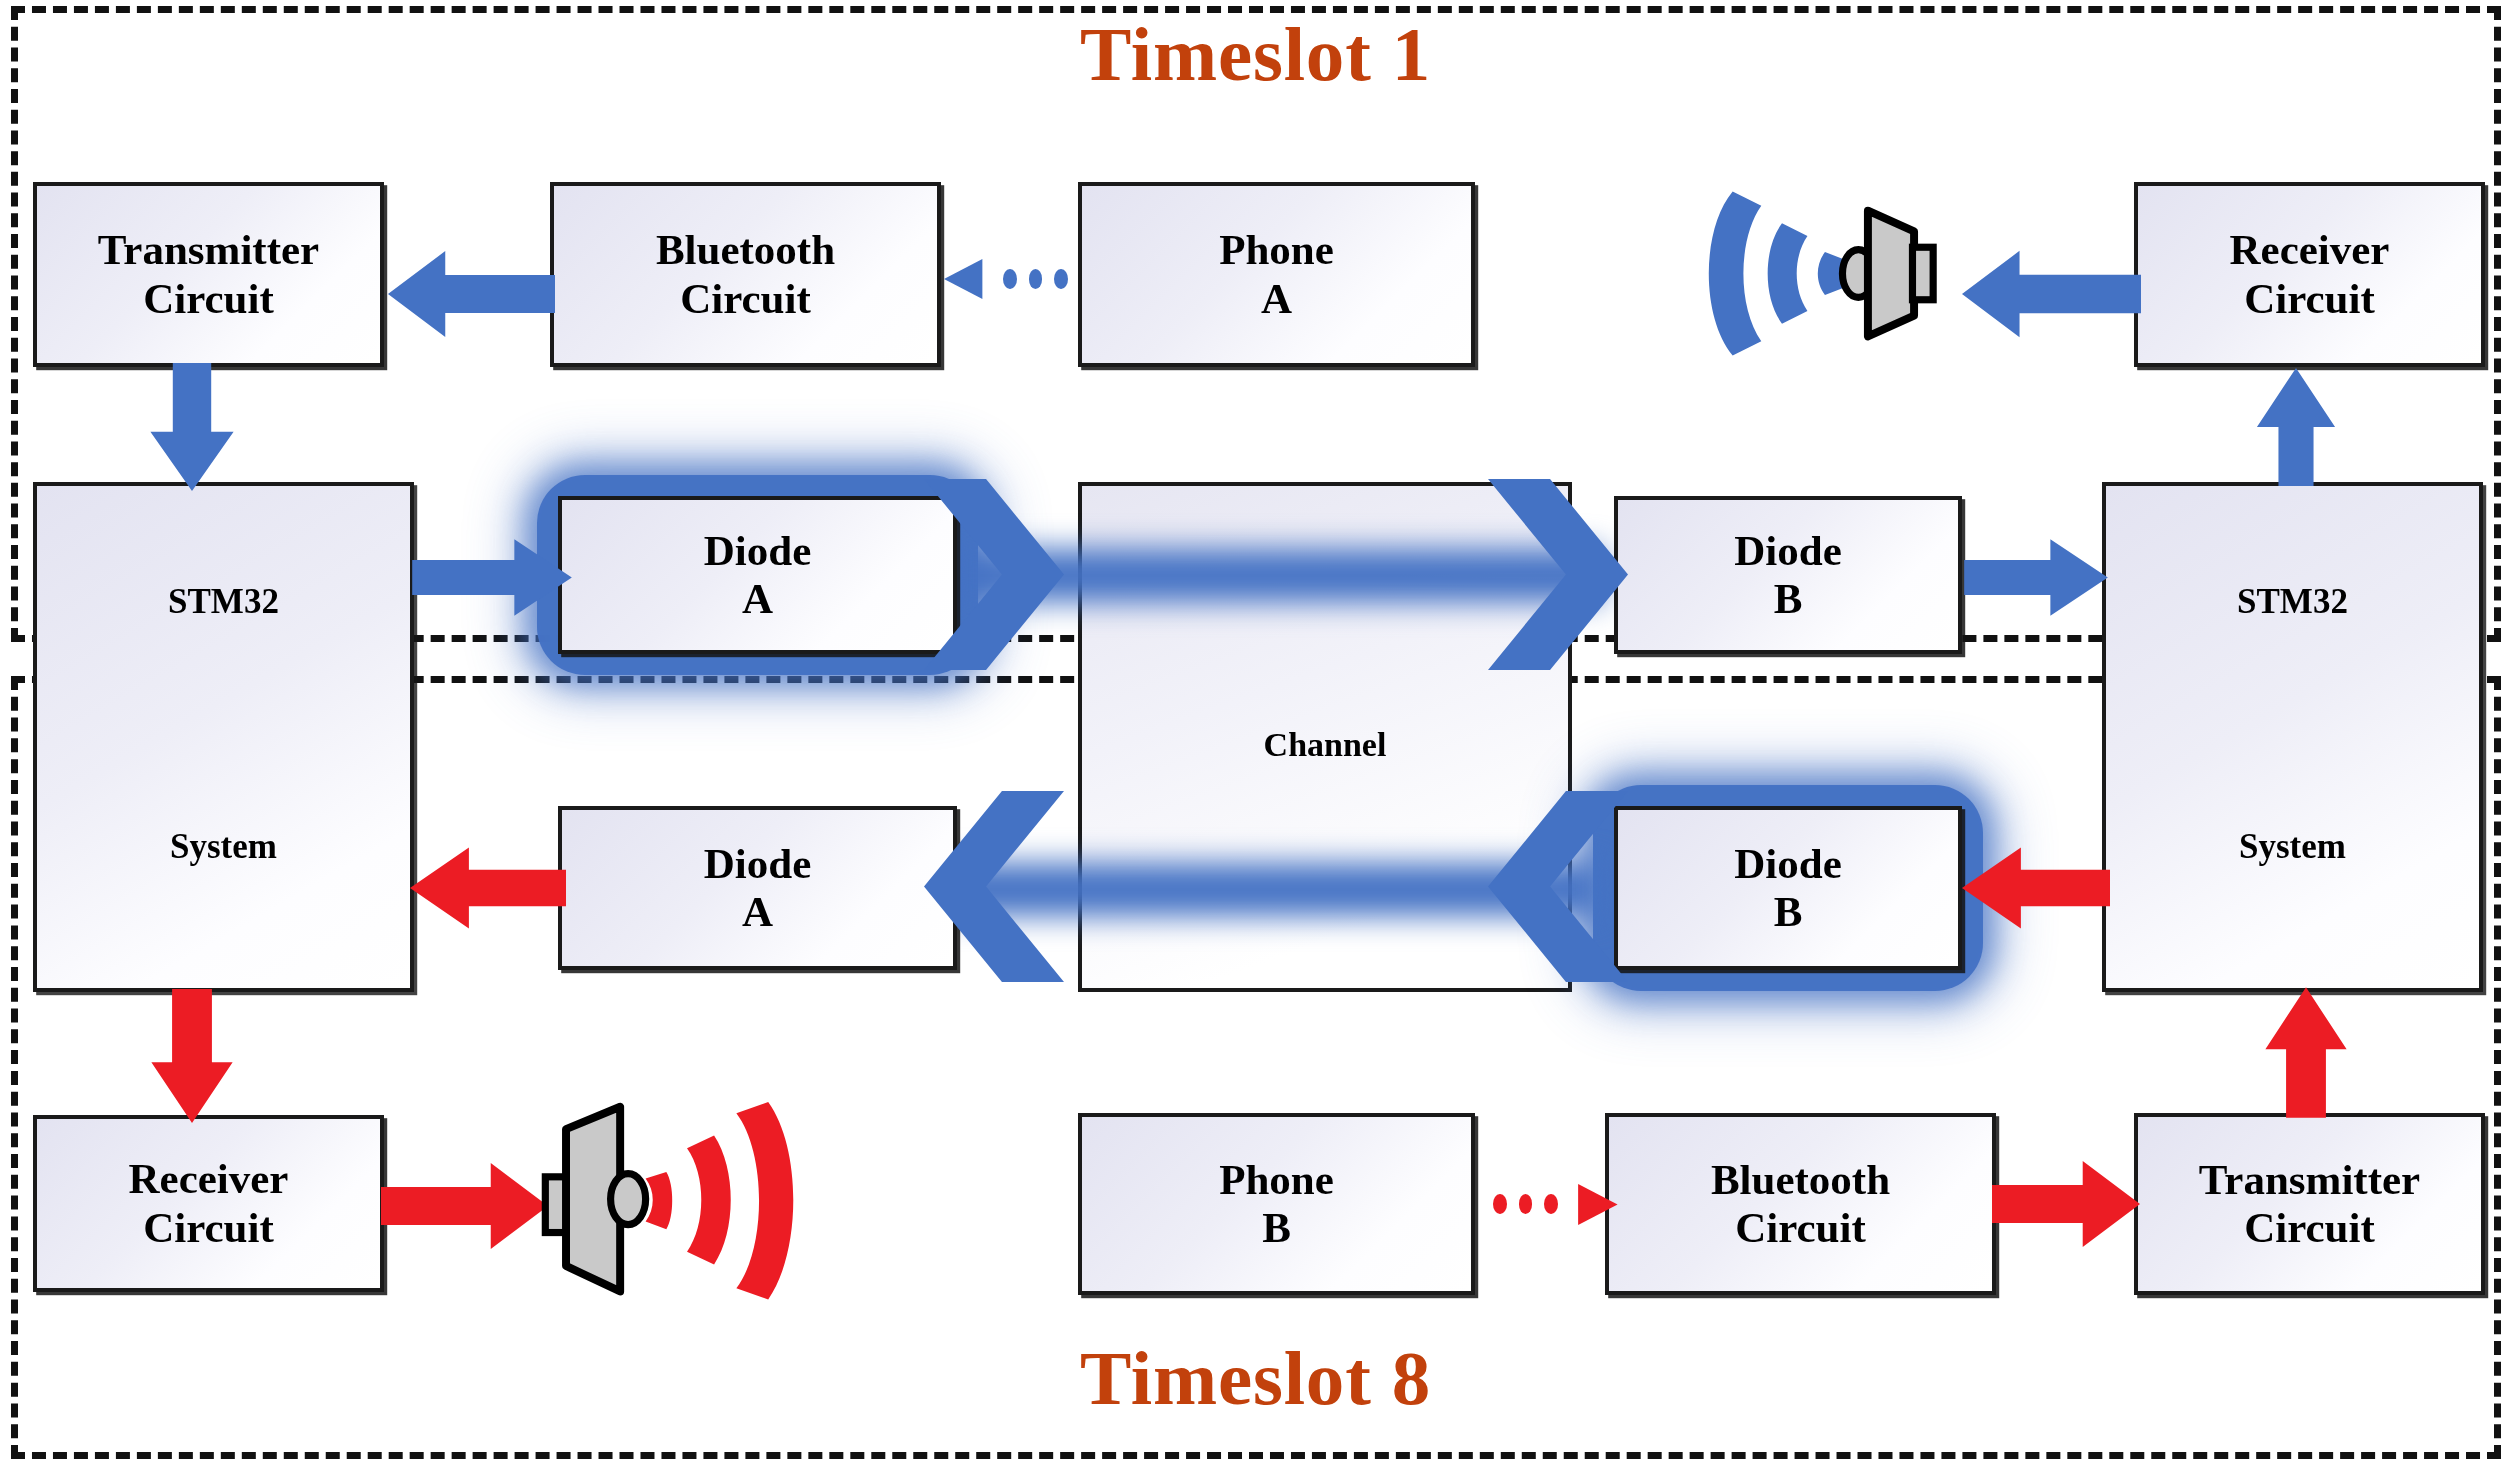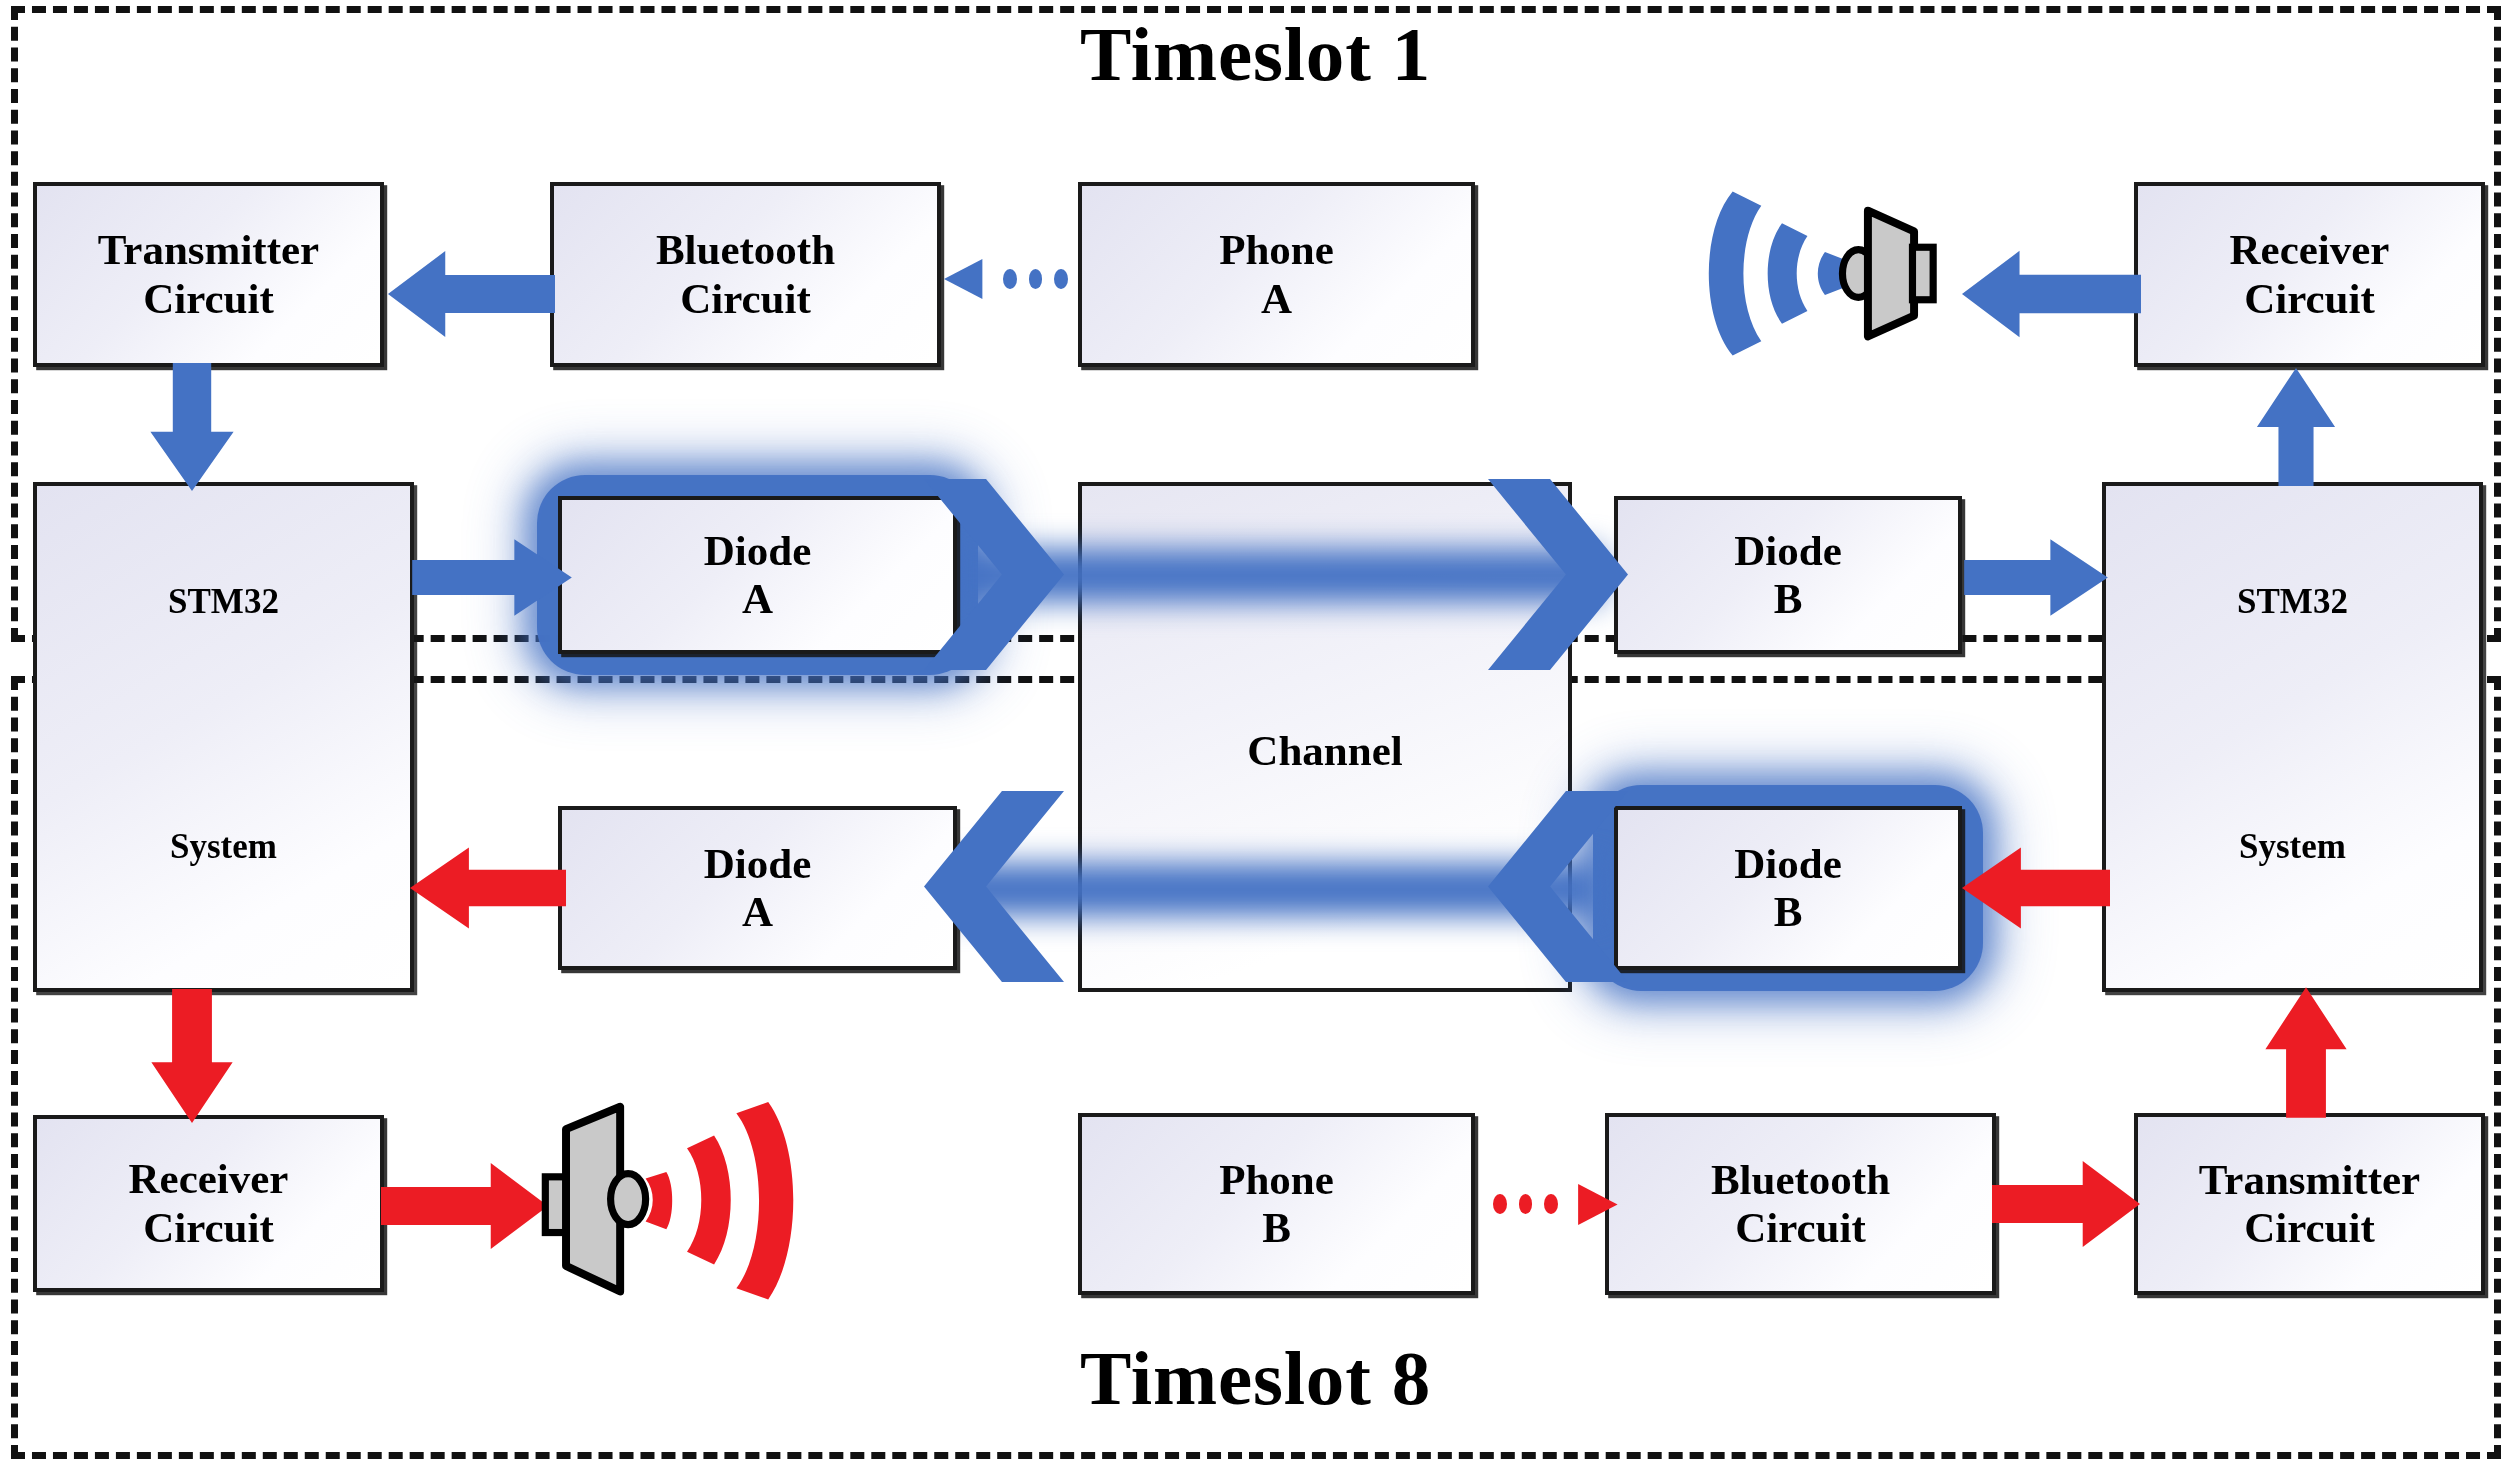--- a/index.html
+++ b/index.html
@@ -5,38 +5,38 @@
   html,body{margin:0;padding:0;background:#fff;}
   body{width:2512px;height:1467px;position:relative;overflow:hidden;
        font-family:"Liberation Serif","DejaVu Serif",serif;}
 
   #stage{position:absolute;left:0;top:0;width:2512px;height:1467px;}
 
   
   .tsframe{position:absolute;border:7.2px dashed #111;box-sizing:border-box;}
 
   
-  .ts-title{position:absolute;font-weight:bold;color:#000000;
+  .ts-title{position:absolute;font-weight:bold;color:#c2410c;
             font-size:77px;line-height:1;letter-spacing:0.8px;
             text-align:center;white-space:nowrap;}
 
   
   .bx{position:absolute;box-sizing:border-box;border:4px solid #1a1a1a;
       background:linear-gradient(135deg,#e3e3f1 0%,#eeeef7 42%,#fdfdff 75%,#ffffff 100%);
       display:flex;flex-direction:column;align-items:center;justify-content:center;
       color:#000;font-weight:bold;text-align:center;line-height:1.12;
       box-shadow:3.2px 3.2px 0 rgba(20,20,20,.85);z-index:6;}
   .bx span{display:block;}
   .bx.f44{font-size:43px;}
 
   
   .channel{position:absolute;box-sizing:border-box;border:4px solid #1a1a1a;
      background:linear-gradient(160deg,#e6e6f2 0%,#f2f2f9 40%,#ffffff 80%);
      z-index:3;}
-  .channel-label{position:absolute;z-index:12;font-weight:bold;font-size:43px;
+  .channel-label{position:absolute;z-index:12;font-weight:bold;font-size:34px;
      color:#000;white-space:nowrap;text-align:center;}
 
   
   .tallbx{position:absolute;box-sizing:border-box;border:4px solid #1a1a1a;
      background:linear-gradient(150deg,#e3e3f1 0%,#eeeef7 45%,#fdfdff 78%,#ffffff 100%);
      box-shadow:3.2px 3.2px 0 rgba(20,20,20,.8);z-index:6;}
   .tallbx .lbl{position:absolute;left:0;width:100%;text-align:center;
      font-weight:bold;font-size:35px;color:#000;}
 
   

